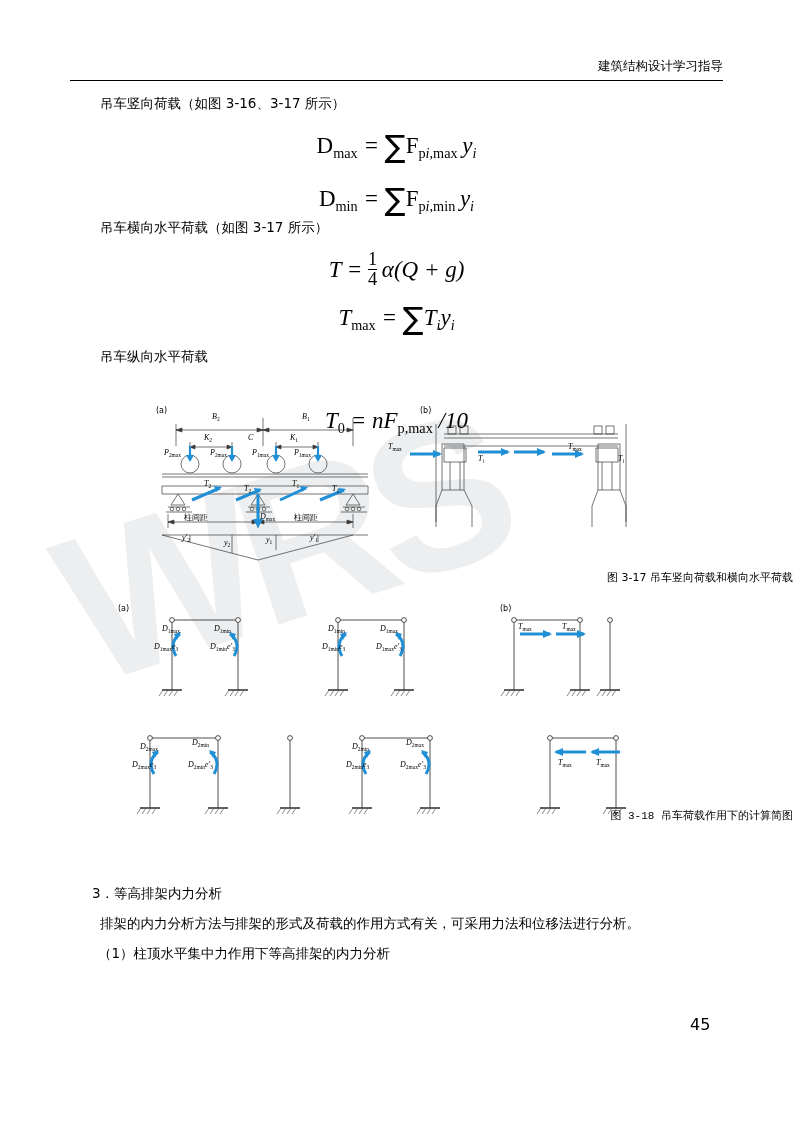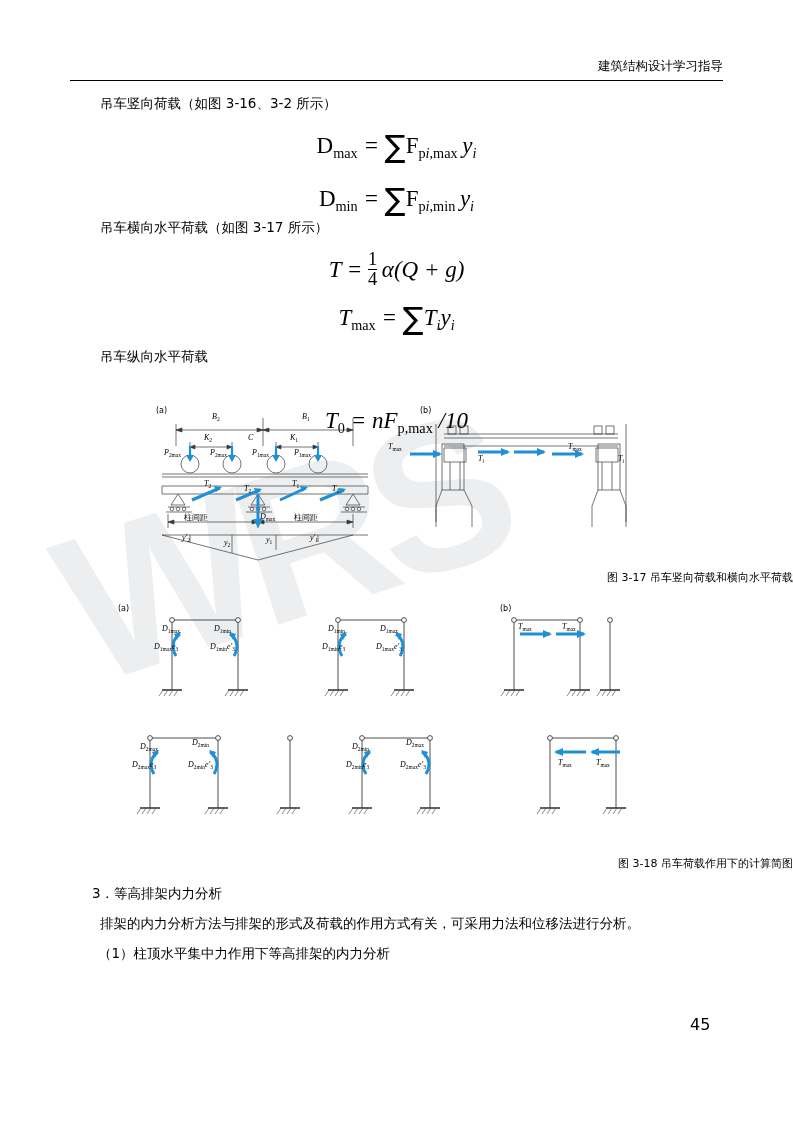--- a/index.html
+++ b/index.html
@@ -62,21 +62,21 @@
 
 <div class="page">
 
   <div class="watermark">WRS</div>
 
   <div class="content">
 
     <div class="header">建筑结构设计学习指导</div>
     <div class="header-rule"></div>
 
-    <div class="tx" style="left:100px;top:92px;">吊车竖向荷载（如图 3-16、3-2 所示）</div>
+    <div class="tx" style="left:100px;top:92px;">吊车竖向荷载（如图 3-16、3-17 所示）</div>
 
     <div class="math" style="top:128px;">
       <span class="up">D</span><span class="sub">max</span> = <span class="sum">∑</span><span class="up">F</span><span class="sub">p</span><span class="sub-i">i</span><span class="sub">,max</span> y<span class="sub-i">i</span>
     </div>
 
     <div class="math" style="top:181px;">
       <span class="up">D</span><span class="sub">min</span> = <span class="sum">∑</span><span class="up">F</span><span class="sub">p</span><span class="sub-i">i</span><span class="sub">,min</span> y<span class="sub-i">i</span>
     </div>
 
     <div class="tx" style="left:100px;top:216px;">吊车横向水平荷载（如图 3-17 所示）</div>
@@ -477,21 +477,21 @@
 
       <div class="lbl" style="left:242px;top:144px;">D<span class="s">2min</span></div>
       <div class="lbl" style="left:296px;top:140px;">D<span class="s">2max</span></div>
       <div class="lbl" style="left:236px;top:162px;">D<span class="s">2min</span>e<span class="s">3</span></div>
       <div class="lbl" style="left:290px;top:162px;">D<span class="s">2max</span>e'<span class="s">3</span></div>
 
       <div class="lbl" style="left:448px;top:160px;">T<span class="s">max</span></div>
       <div class="lbl" style="left:486px;top:160px;">T<span class="s">max</span></div>
     </div>
 
-    <div class="figcap" style="top:856px;">图 3-18 吊车荷载作用下的计算简图</div>
+    <div class="figcap" style="top:808px;font-family:Liberation Mono, monospace;">图 3-18 吊车荷载作用下的计算简图</div>
 
     <div class="tx" style="left:92px;top:882px;">3．等高排架内力分析</div>
     <div class="tx" style="left:100px;top:912px;">排架的内力分析方法与排架的形式及荷载的作用方式有关，可采用力法和位移法进行分析。</div>
     <div class="tx" style="left:98px;top:942px;">（1）柱顶水平集中力作用下等高排架的内力分析</div>
 
     <div class="pageno">45</div>
 
   </div>
 </div>
 

